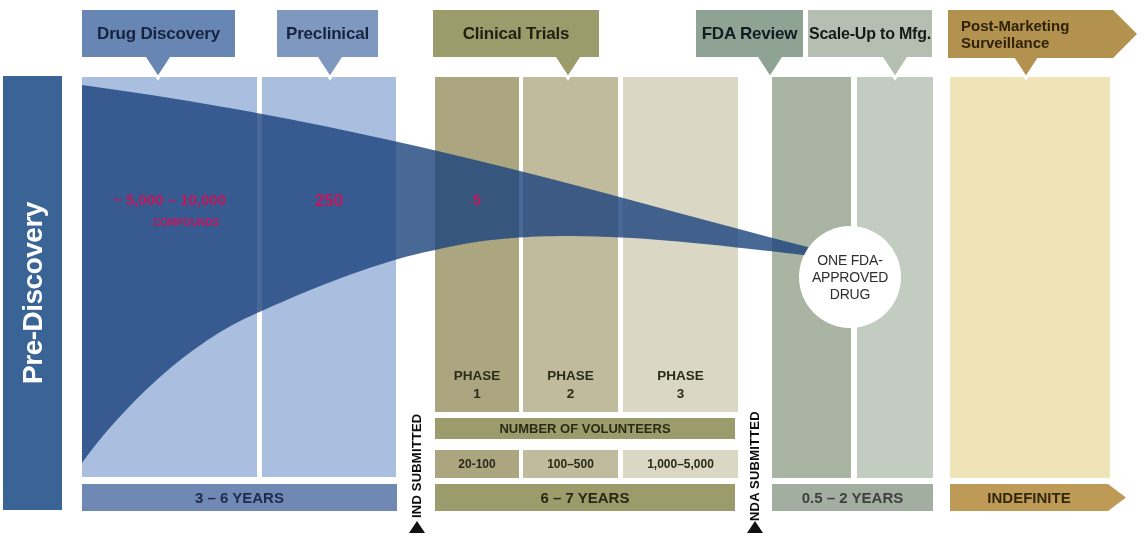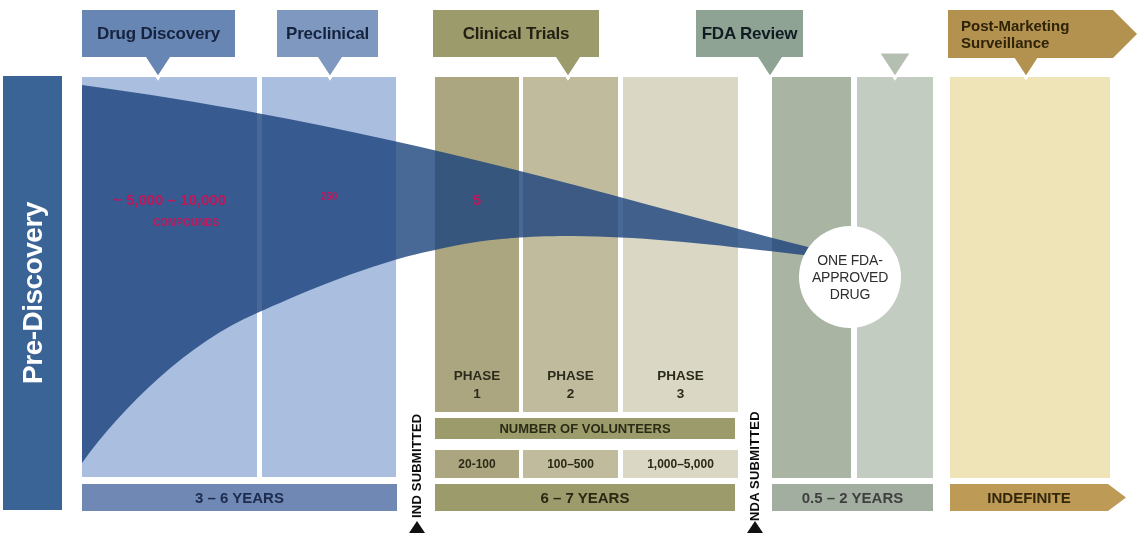--- a/index.html
+++ b/index.html
@@ -50,21 +50,21 @@
   .col-pm{left:950px;width:160px;height:401px;background:#EFE3B8;}
 
   
   .overlay{position:absolute;left:0;top:0;width:1144px;height:536px;pointer-events:none;}
 
   
   .funnel-text{
     position:absolute;color:#be185d;font-weight:bold;text-align:center;
   }
   .ft-compounds{left:82px;width:175px;top:188px;font-size:15px;line-height:23px;}
-  .ft-250{left:262px;width:134px;top:191px;font-size:10px;}
+  .ft-250{left:262px;width:134px;top:191px;font-size:17px;}
   .ft-5{left:435px;width:84px;top:191px;font-size:15px;}
 
   
   .approved-circle{
     left:799px;top:226px;width:102px;height:102px;border-radius:50%;background:#ffffff;
     display:flex;flex-direction:column;align-items:center;justify-content:center;
     color:#2E2E2E;font-size:14px;line-height:17px;text-align:center;letter-spacing:-0.2px;
   }
 
   
@@ -160,20 +160,23 @@
   </div>
   <div class="tab tab-preclinical">
     <span>Preclinical</span>
   </div>
   <div class="tab tab-clinical">
     <span>Clinical Trials</span>
   </div>
   <div class="tab tab-fda">
     <span>FDA Review</span>
   </div>
+  <div class="tab tab-scaleup">
+    <span>Scale-Up to Mfg.</span>
+  </div>
   <div class="tab-postmkt">
     <span>Post-Marketing</span>
     <span>Surveillance</span>
   </div>
 
   <div class="funnel-text ft-compounds">
     <div>~ 5,000 – 10,000</div>
     <div style="font-size:10px;padding-left:33px;">COMPOUNDS</div>
   </div>
   <div class="funnel-text ft-250">250</div>

